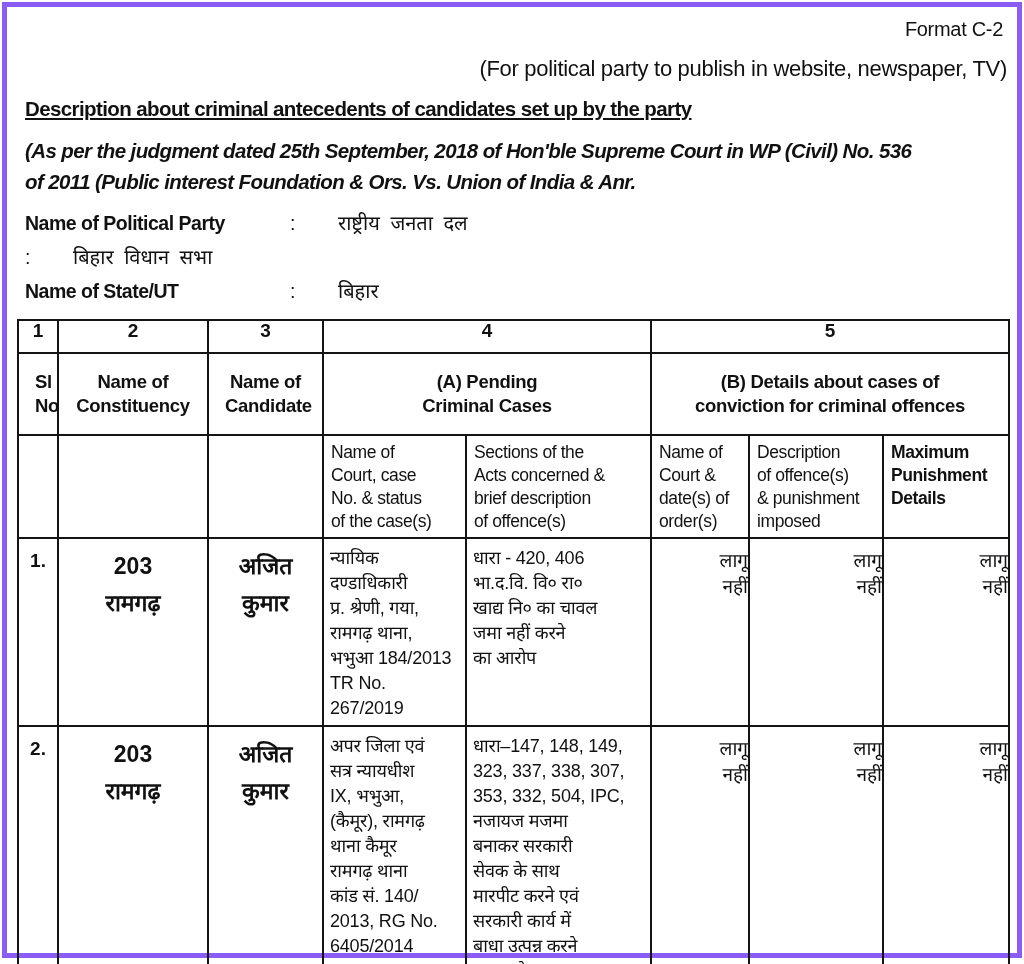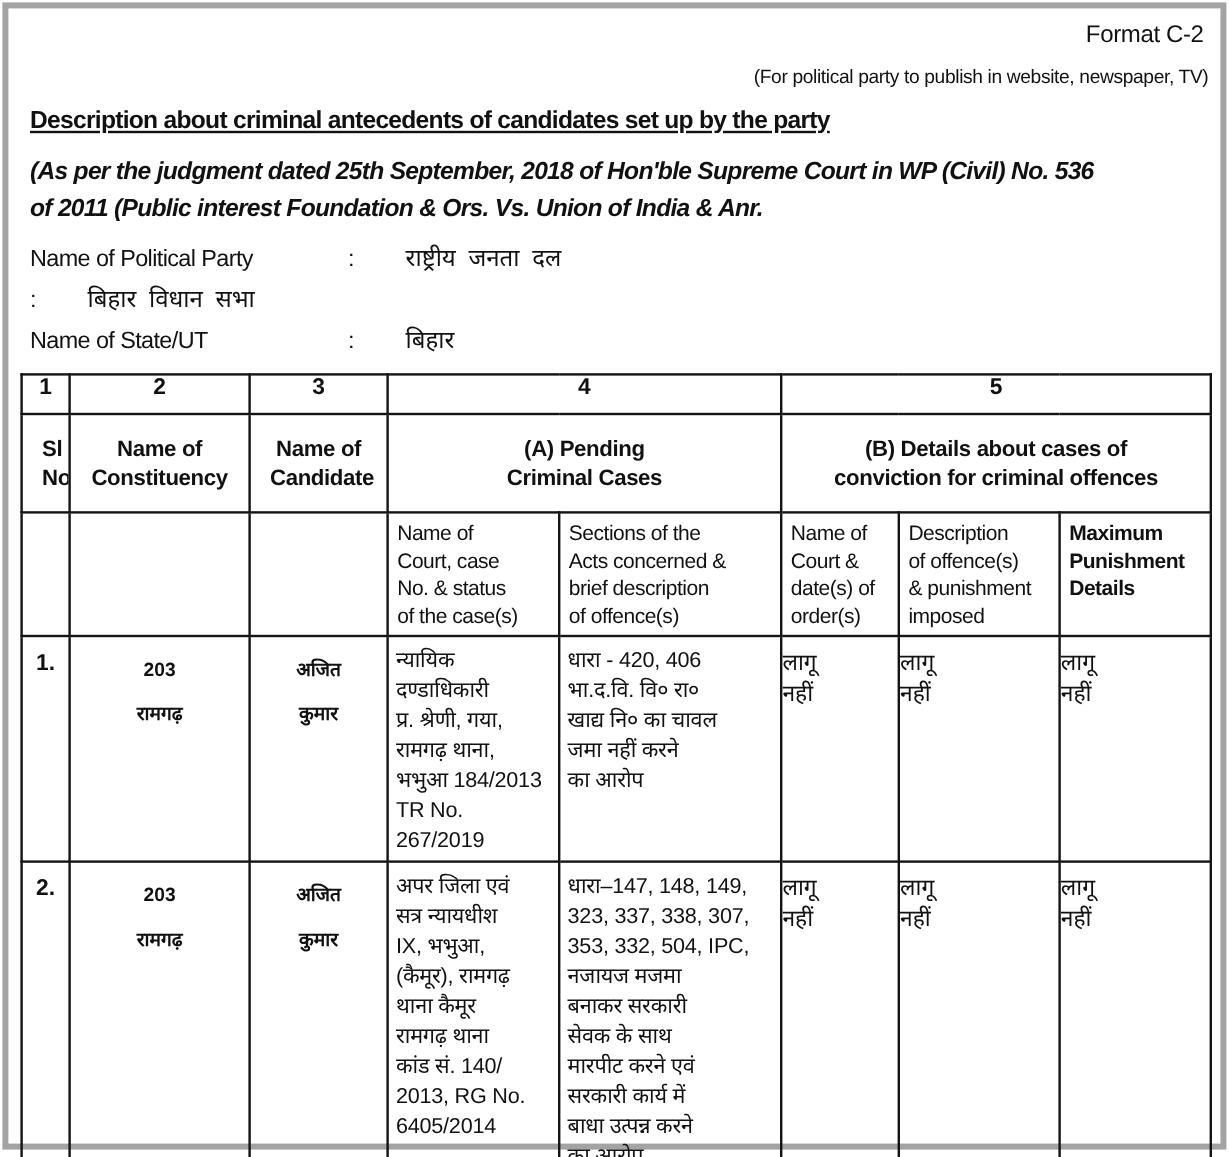--- a/index.html
+++ b/index.html
@@ -7,34 +7,34 @@
     width: 1024px; height: 964px;
     background: #ffffff;
     color: #111;
     font-family: "Liberation Sans", "DejaVu Sans", sans-serif;
     overflow: hidden;
   }
   .frame {
     position: absolute;
     left: 2px; top: 2px;
     width: 1020px; height: 956px;
-    border: 5px solid #a3a3a3;
+    border: 5px solid #8b5cf6;
     background: #fff;
   }
   .content { position: relative; width: 100%; height: 100%; }
 
   .format-label {
     text-align: right;
     font-size: 20px;
     letter-spacing: -0.3px;
     margin: 11px 14px 0 0;
   }
   .publish-note {
     text-align: right;
-    font-size: 16px;
+    font-size: 22px;
     letter-spacing: -0.3px;
     margin: 15px 10px 0 0;
   }
   .title {
     font-weight: bold;
     text-decoration: underline;
     font-size: 20.5px;
     letter-spacing: -0.6px;
     margin: 15px 0 0 18px;
   }
@@ -42,21 +42,21 @@
     font-weight: bold;
     font-style: italic;
     font-size: 20.5px;
     letter-spacing: -0.6px;
     line-height: 31px;
     margin: 14px 0 12px 18px;
     white-space: pre-line;
   }
   .party-info { margin: 12px 0 0 18px; }
   .party-row { display: flex; align-items: baseline; height: 34px; }
-  .party-label { width: 265px; font-size: 19.5px; letter-spacing: -0.5px; }
+  .party-label { width: 265px; font-size: 19.5px; letter-spacing: -0.5px; font-weight: bold; }
   .party-sep { width: 48px; font-size: 19.5px; }
   .party-value { font-size: 20px; font-weight: normal; word-spacing: 5px; }
 
   table.main {
     border-collapse: collapse;
     table-layout: fixed;
     width: 991px;
     margin: 8px 0 0 10px;
   }
   table.main td {
@@ -77,29 +77,29 @@
   td.subhead {
     text-align: left; font-size: 17.5px; letter-spacing: -0.4px;
     line-height: 23px; padding: 5px 4px 4px 7px; height: 97px;
   }
   td.subhead.bold { font-weight: bold; }
   td.cell-sl {
     text-align: center; font-weight: bold; font-size: 19px;
     padding-top: 9px; line-height: 25px;
   }
   td.cell-center {
-    text-align: center; font-weight: bold; font-size: 16px;
+    text-align: center; font-weight: bold; font-size: 23px;
     padding-top: 9px; line-height: 37px; border-radius: 11px;
   }
   td.cell-text {
     text-align: left; font-size: 18px; letter-spacing: -0.2px;
     line-height: 25px; padding: 7px 3px 4px 6px;
   }
   td.cell-na {
-    text-align: left; font-size: 19px;
+    text-align: right; font-size: 19px;
     padding-top: 9px; line-height: 26px;
   }
   tr.row1 td { height: 161px; }
   tr.row2 td { height: 244px; }
 </style>
 </head>
 <body>
 
 <div class="frame">
   <div class="content">

